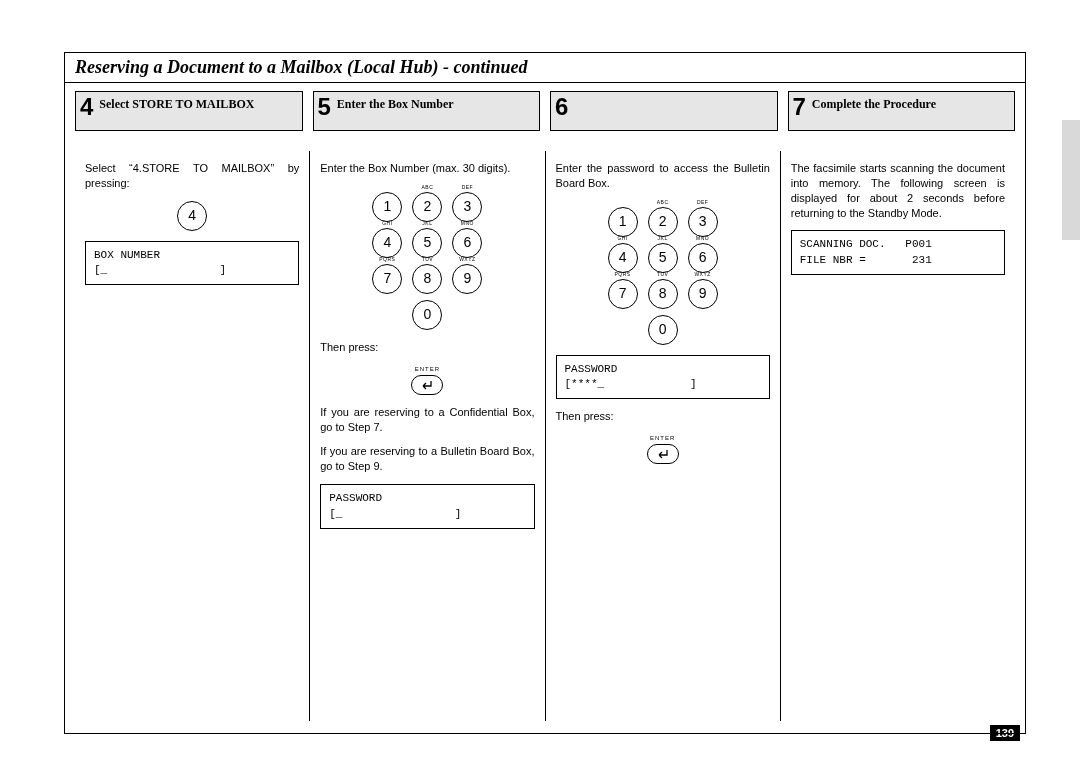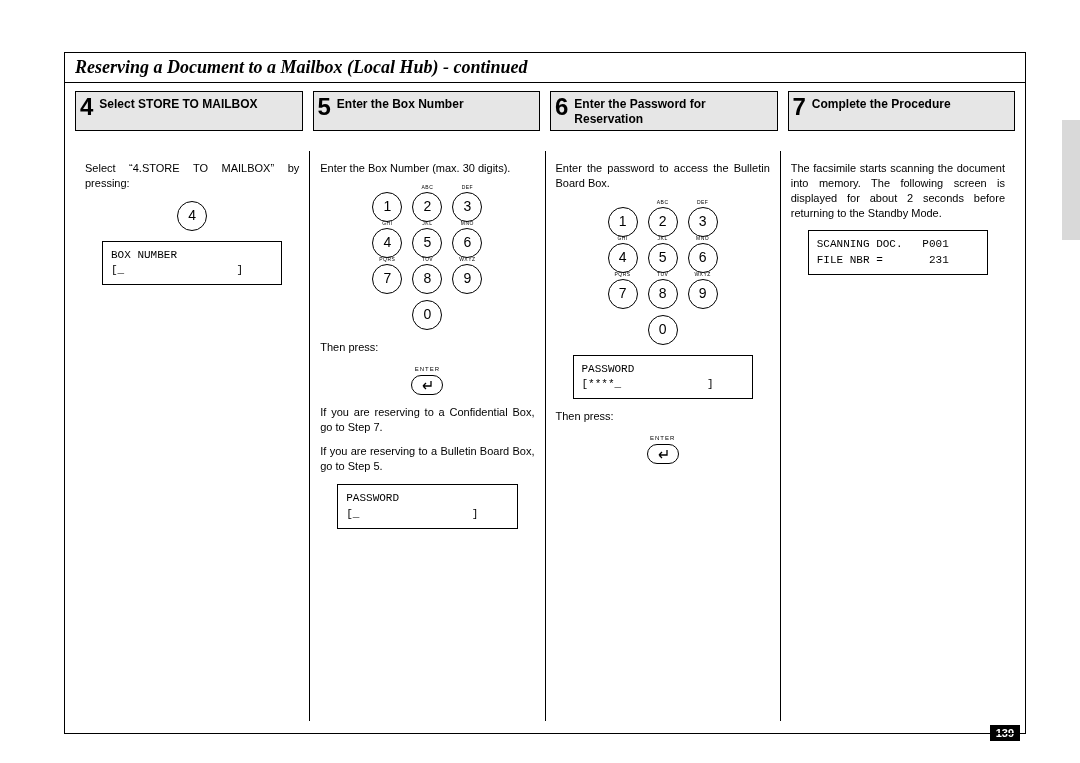--- a/index.html
+++ b/index.html
@@ -66,21 +66,21 @@
     font-size: 12px;
     font-weight: bold;
     box-sizing: border-box;
     height: 40px;
   }
   .step-head .num {
     font-size: 24px;
     font-weight: bold;
     line-height: 1;
   }
-  .step-head .label { line-height: 1.25; padding-top: 2px; }
+  .step-head .label { line-height: 1.25; padding-top: 2px; font-family: Liberation Serif, serif; }
 
   .cols {
     display: flex;
     padding: 20px 10px 10px 10px;
     height: 600px;
     box-sizing: border-box;
   }
   .col {
     flex: 1;
     padding: 10px 10px 10px 10px;
@@ -89,21 +89,21 @@
     box-sizing: border-box;
   }
   .col + .col { border-left: 1px solid #000; }
   .col p { margin: 0 0 10px 0; text-align: justify; }
   .lcd {
     border: 1px solid #000;
     padding: 6px 8px;
     font-family: "Courier New", monospace;
     font-size: 11px;
     white-space: pre;
-    margin: 10px 17px;
+    margin: 10px 0;
     line-height: 1.4;
   }
   .keypad {
     margin: 8px auto 10px auto;
     width: 120px;
   }
   .kp-row { display: flex; justify-content: center; gap: 10px; height: 36px; align-items: flex-end; }
   .kp-btn {
     position: relative;
     width: 28px; height: 28px;
@@ -147,21 +147,20 @@
       <div class="step-head">
         <span class="num">4</span>
         <span class="label">Select STORE TO MAILBOX</span>
       </div>
       <div class="step-head">
         <span class="num">5</span>
         <span class="label">Enter the Box Number</span>
       </div>
       <div class="step-head">
         <span class="num">6</span>
-        <span class="label">Enter the Password for Reservation</span>
       </div>
       <div class="step-head">
         <span class="num">7</span>
         <span class="label">Complete the Procedure</span>
       </div>
     </div>
 
     <div class="cols">
 
       <div class="col">
@@ -200,21 +199,21 @@
         <p>Then press:</p>
         <div class="enter-group">
           <div class="enter-label">ENTER</div>
           <div class="enter-key">
             <svg width="18" height="12" viewBox="0 0 18 12">
                 <path d="M13 2 v5 H5 M5 7 l3 -3 M5 7 l3 3" stroke="#000" stroke-width="1.3" fill="none"></path>
               </svg>
           </div>
         </div>
         <p>If you are reserving to a Confidential Box, go to Step 7.</p>
-        <p>If you are reserving to a Bulletin Board Box, go to Step 5.</p>
+        <p>If you are reserving to a Bulletin Board Box, go to Step 9.</p>
         <div class="lcd">PASSWORD
 [_                 ]</div>
       </div>
 
       <div class="col">
         <p>Enter the password to access the Bulletin Board Box.</p>
         <div class="keypad">
             <div class="kp-row">
               <div class="kp-btn">1</div>
               <div class="kp-btn">2<div class="kp-let">ABC</div></div>

